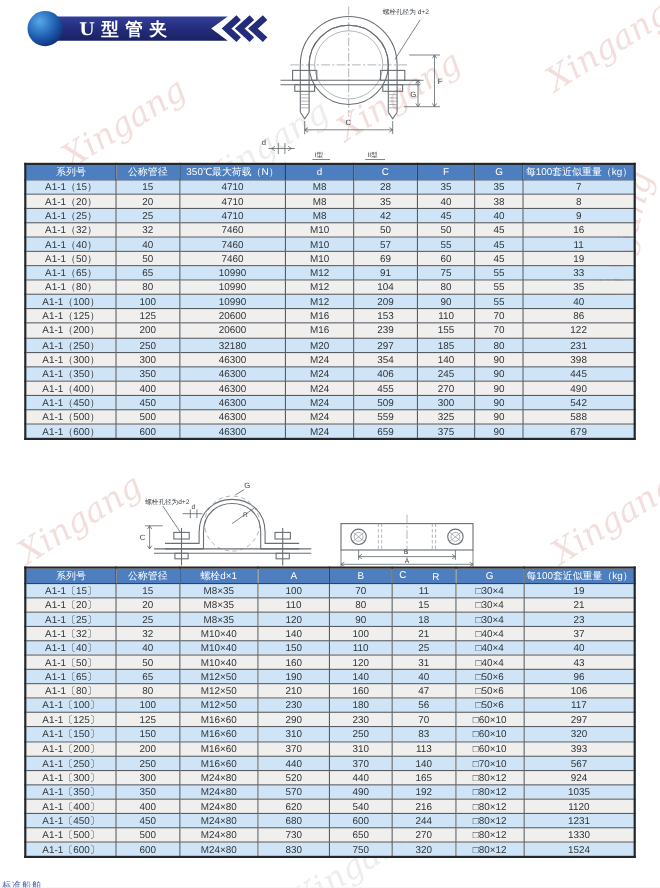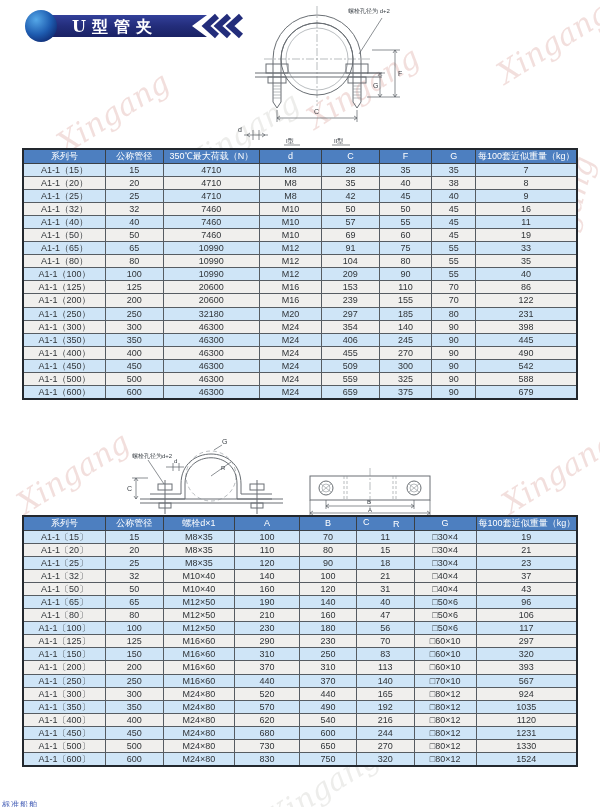--- a/index.html
+++ b/index.html
@@ -448,20 +448,30 @@
         <tr class="even">
           <td>A1-1〔32〕</td>
           <td>32</td>
           <td>M10×40</td>
           <td>140</td>
           <td>100</td>
           <td>21</td>
           <td>□40×4</td>
           <td>37</td>
         </tr>
+        <tr class="odd">
+          <td>A1-1〔40〕</td>
+          <td>40</td>
+          <td>M10×40</td>
+          <td>150</td>
+          <td>110</td>
+          <td>25</td>
+          <td>□40×4</td>
+          <td>40</td>
+        </tr>
         <tr class="even">
           <td>A1-1〔50〕</td>
           <td>50</td>
           <td>M10×40</td>
           <td>160</td>
           <td>120</td>
           <td>31</td>
           <td>□40×4</td>
           <td>43</td>
         </tr>

